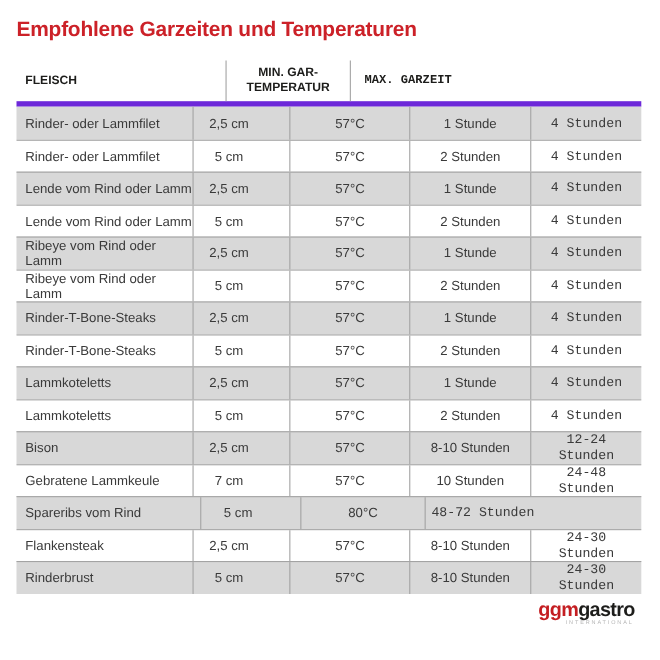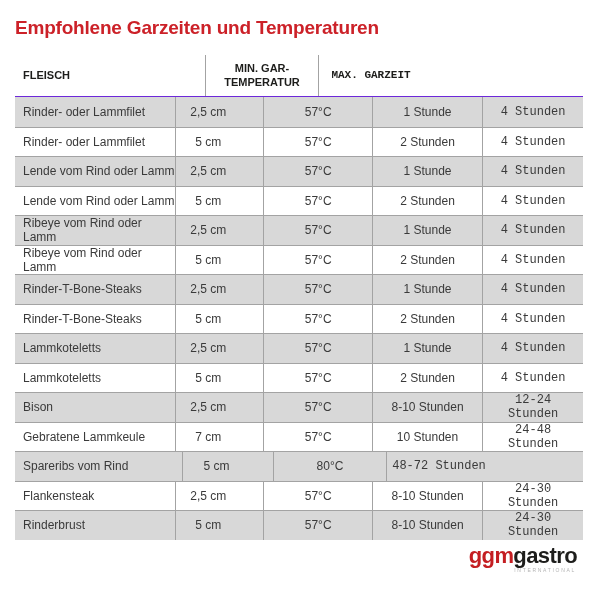--- a/index.html
+++ b/index.html
@@ -20,21 +20,21 @@
     color:#cc2128;
   }
   .table {
     position:absolute;
     left:15px; top:55px;
     width:568px;
   }
   .header-row {
     display:flex;
     height:42px;
-    border-bottom:1px solid #6d28d9;
+    border-bottom:5px solid #6d28d9;
   }
   .header-row .cell {
     font-size:11px;
     font-weight:bold;
     color:#1d1d1b;
     line-height:1.25;
   }
   .row {
     display:flex;
     height:29.5px;
@@ -56,21 +56,21 @@
   .c3 { width:115px; }
   .c4 { width:105px;font-family:Liberation Mono, monospace; }
   .c1, .c2, .c3, .c4 { border-left:1px solid #a3a3a3; padding:0 4px; }
   .logo {
     position:absolute;
     right:23px; top:545px;
     text-align:right;
     line-height:1;
   }
   .logo-main {
-    font-size:22px;
+    font-size:18px;
     font-weight:bold;
     letter-spacing:-0.6px;
     white-space:nowrap;
   }
   .logo-ggm { color:#c41e22; }
   .logo-gastro { color:#1d1d1b; }
   .logo-sub {
     font-size:5px;
     letter-spacing:1.7px;
     color:#b5b5b5;

